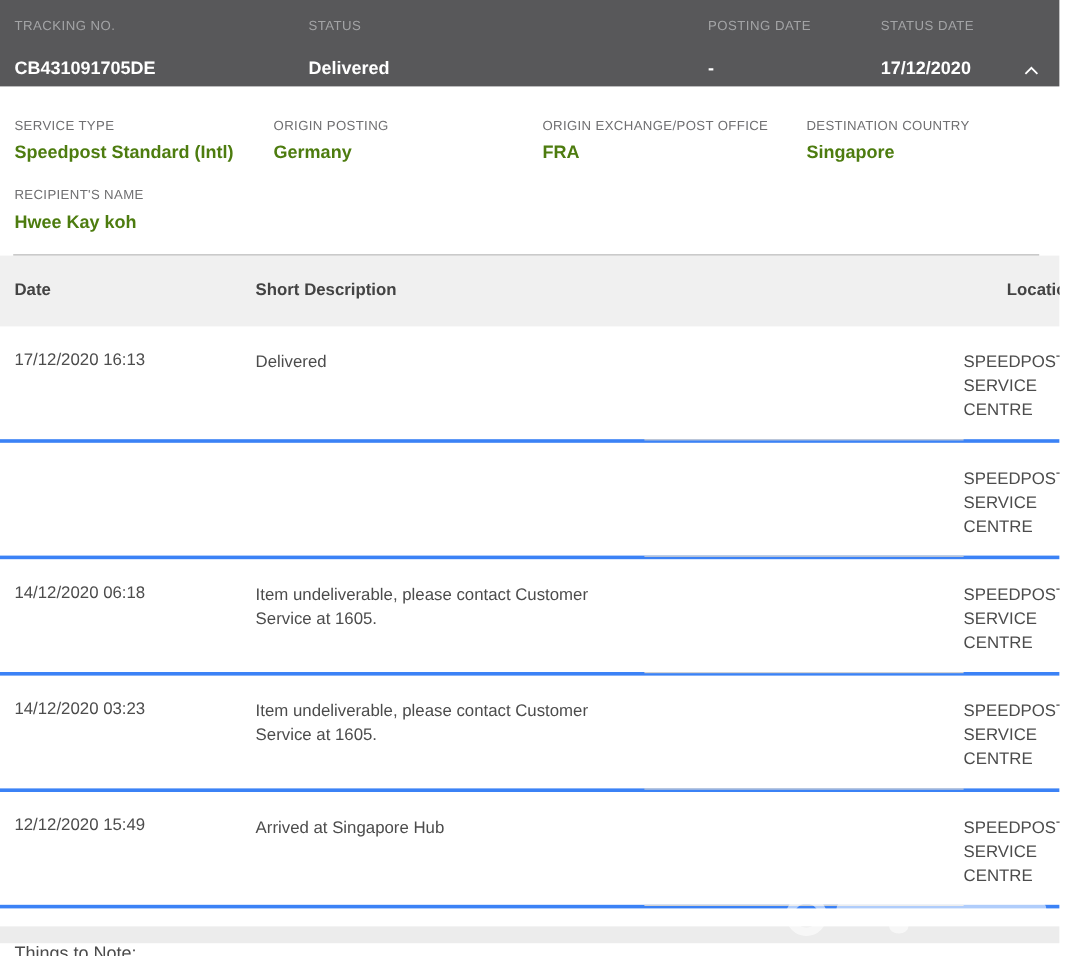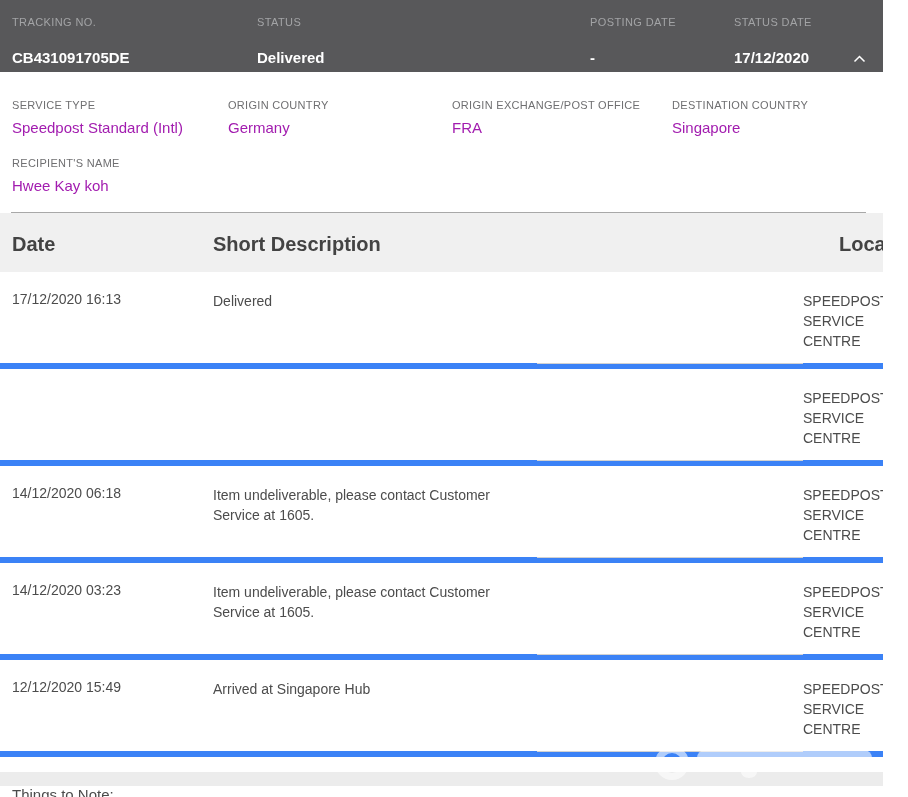--- a/index.html
+++ b/index.html
@@ -17,38 +17,38 @@
   .sum-value { position:absolute; top:49px; font-size:15px; font-weight:bold;
     color:#ffffff; white-space:nowrap; }
   .x1 { left:12px; } .x2 { left:228px;margin-left:29px; } .x3 { left:590px; } .x4 { left:734px; }
   .chevron-btn { position:absolute; left:846px; top:48px; width:26px; height:20px;
     background:transparent; border:none; cursor:pointer; padding:0; }
 
   
   .dx1 { left:12px; } .dx2 { left:228px; } .dx3 { left:452px; } .dx4 { left:672px; }
   .det-label { position:absolute; font-size:11px; letter-spacing:.3px;
     color:#6f6f71; white-space:nowrap; }
-  .det-value { position:absolute; font-size:15px; font-weight:normal;
-    color:#a21caf; white-space:nowrap; }
+  .det-value { position:absolute; font-size:15px; font-weight:bold;
+    color:#4d7c0f; white-space:nowrap; }
   .ly1 { top:99px; } .vy1 { top:119px; }
   .ly2 { top:157px; } .vy2 { top:177px; }
 
   .divider { position:absolute; left:11px; top:212px; width:855px; height:1px;
     background:#a8a8a8; }
 
   
   .table-header { position:absolute; left:0; top:213px; width:883px; height:59px;
     background:#f0f0f0; }
-  .th { position:absolute; top:20px; font-size:20px; font-weight:bold;
+  .th { position:absolute; top:20px; font-size:14px; font-weight:bold;
     color:#434343; white-space:nowrap; }
   .th-date { left:12px; } .th-desc { left:213px; } .th-loc { left:803px;margin-left:36px; }
 
   .rows { position:absolute; left:0; top:272px; width:883px; }
   .event-row { position:relative; width:883px; height:97px;
-    border-bottom:6px solid #3b82f6; }
+    border-bottom:3px solid #3b82f6; }
   .sep-dark { position:absolute; left:537px; bottom:-1px; width:266px; height:1px;
     background:#d2d2d2; }
   .cell-date { position:absolute; left:12px; top:19px; width:190px;
     font-size:14px; color:#4c4c4c; white-space:nowrap; }
   .cell-desc { position:absolute; left:213px; top:19px; width:300px;
     font-size:14px; color:#4c4c4c; line-height:20px; }
   .cell-loc { position:absolute; left:803px; top:19px; width:95px;
     font-size:14px; color:#4c4c4c; line-height:20px; }
 
   
@@ -89,21 +89,21 @@
           <path d="M1.5 6.5 L6.5 1.5 L11.5 6.5" stroke="#ffffff" stroke-width="1.5" fill="none"></path>
         </svg>
       </span>
     </button>
   </div>
 
   <div>
     <span class="det-label dx1 ly1">SERVICE TYPE</span>
     <span class="det-value dx1 vy1">Speedpost Standard (Intl)</span>
 
-    <span class="det-label dx2 ly1">ORIGIN COUNTRY</span>
+    <span class="det-label dx2 ly1">ORIGIN POSTING</span>
     <span class="det-value dx2 vy1">Germany</span>
 
     <span class="det-label dx3 ly1">ORIGIN EXCHANGE/POST OFFICE</span>
     <span class="det-value dx3 vy1">FRA</span>
 
     <span class="det-label dx4 ly1">DESTINATION COUNTRY</span>
     <span class="det-value dx4 vy1">Singapore</span>
 
     <span class="det-label dx1 ly2">RECIPIENT'S NAME</span>
     <span class="det-value dx1 vy2">Hwee Kay koh</span>

